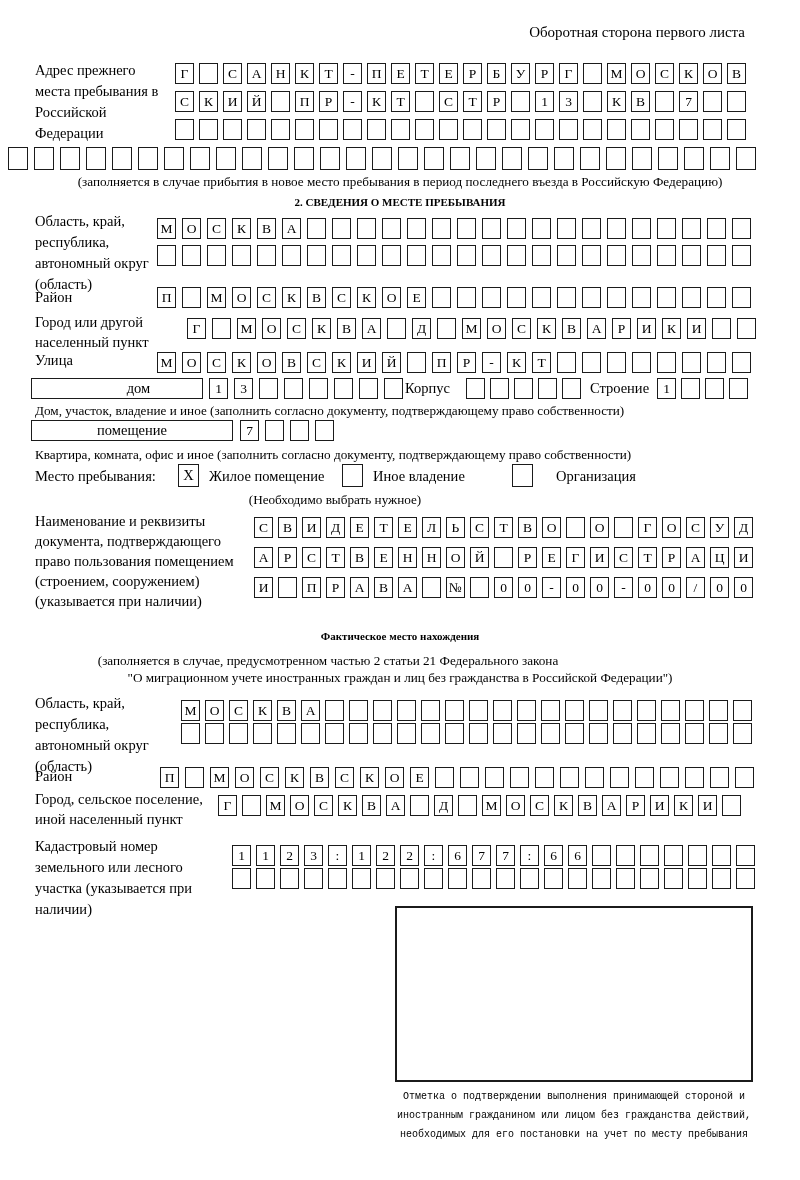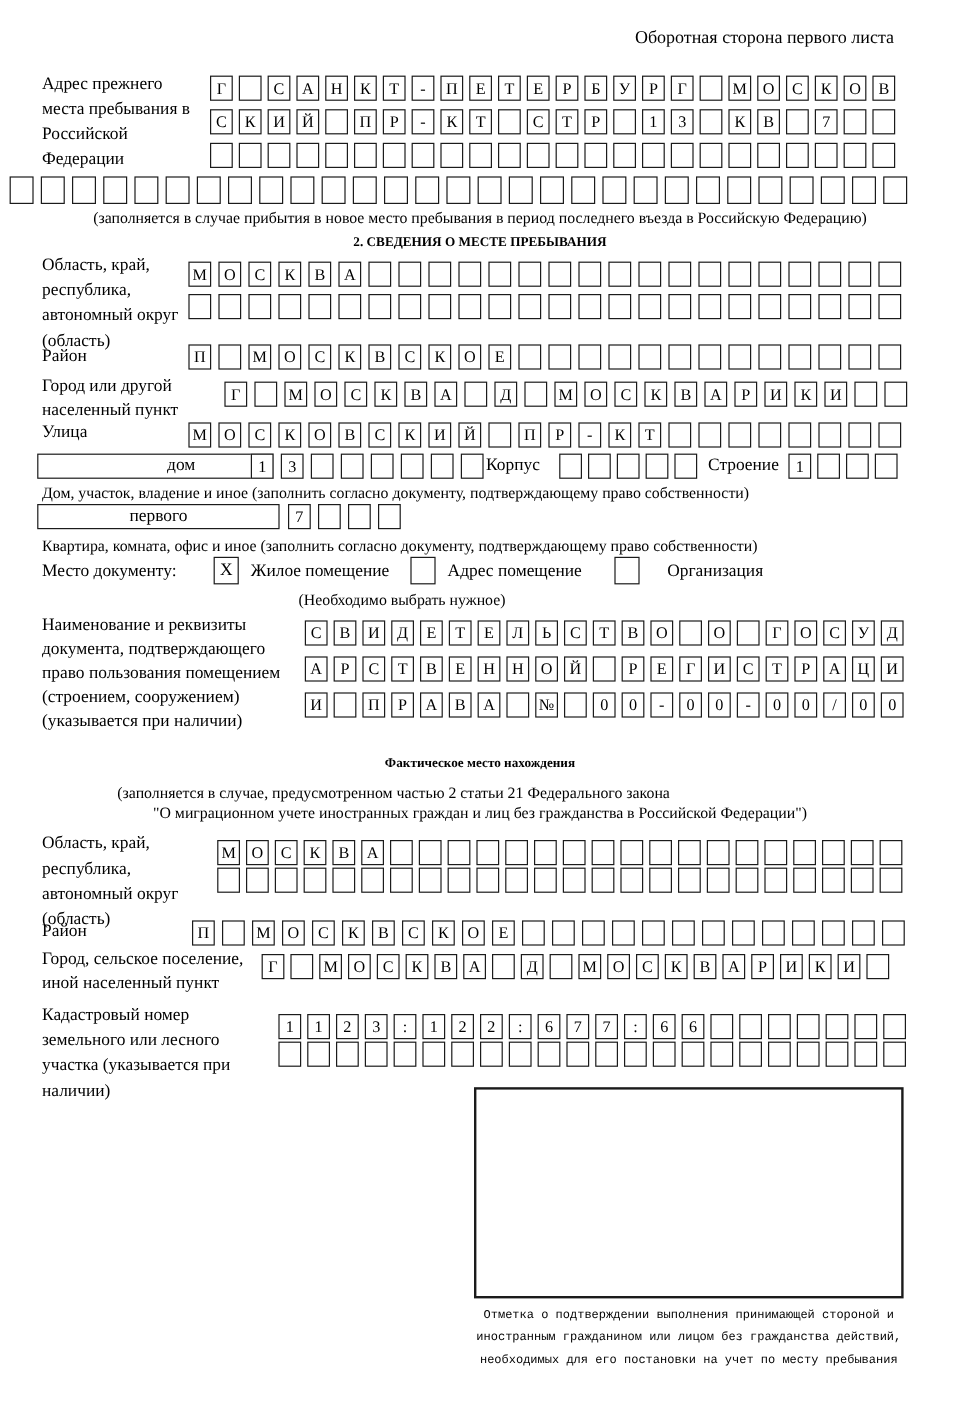--- a/index.html
+++ b/index.html
@@ -281,21 +281,21 @@
     <div class="cell"></div>
     <div class="cell"></div>
     <div class="cell"></div>
     <div class="cell"></div>
     <div class="cell"></div>
     <div class="cell"></div>
     <div class="cell"></div>
     <div class="cell"></div>
   </div>
 
-<div class="abs widebox" style="left:31px;top:378px;width:197px;padding-left:43px;">дом</div>
+<div class="abs widebox" style="left:31px;top:378px;width:172px;padding-left:43px;">дом</div>
 <div class="abs grid g6" style="left:209px;top:378px;">
     <div class="cell">1</div>
     <div class="cell">3</div>
     <div class="cell"></div>
     <div class="cell"></div>
     <div class="cell"></div>
     <div class="cell"></div>
     <div class="cell"></div>
     <div class="cell"></div>
   </div>
@@ -309,34 +309,34 @@
   </div>
 <div class="abs label" style="left:590px;top:378px;">Строение</div>
 <div class="abs grid" style="left:657px;top:378px;">
     <div class="cell">1</div>
     <div class="cell"></div>
     <div class="cell"></div>
     <div class="cell"></div>
   </div>
 <div class="abs smallnote" style="left:35px;top:403px;width:740px;">Дом, участок, владение и иное (заполнить согласно документу, подтверждающему право собственности)</div>
 
-<div class="abs widebox" style="left:31px;top:420px;width:202px;">первого</div>
+<div class="abs widebox" style="left:31px;top:420px;width:202px;">помещение</div>
 <div class="abs grid g6" style="left:240px;top:420px;">
     <div class="cell">7</div>
     <div class="cell"></div>
     <div class="cell"></div>
     <div class="cell"></div>
   </div>
 <div class="abs smallnote" style="left:35px;top:447px;width:740px;">Квартира, комната, офис и иное (заполнить согласно документу, подтверждающему право собственности)</div>
 
-<div class="abs label" style="left:35px;top:466px;">Место документу:</div>
+<div class="abs label" style="left:35px;top:466px;">Место пребывания:</div>
 <div class="abs checkbox" style="left:178px;top:464px;">X</div>
 <div class="abs label" style="left:209px;top:466px;">Жилое помещение</div>
 <div class="abs checkbox" style="left:342px;top:464px;"></div>
-<div class="abs label" style="left:373px;top:466px;">Адрес помещение</div>
+<div class="abs label" style="left:373px;top:466px;">Иное владение</div>
 <div class="abs checkbox" style="left:512px;top:464px;"></div>
 <div class="abs label" style="left:556px;top:466px;">Организация</div>
 <div class="abs smallnote center" style="left:170px;top:492px;width:330px;">(Необходимо выбрать нужное)</div>
 
 <div class="abs lbl-tight" style="left:35px;top:511px;width:208px;">Наименование и реквизиты документа, подтверждающего право пользования помещением (строением, сооружением) (указывается при наличии)</div>
 <div class="abs grid" style="left:254px;top:517px;">
     <div class="cell">С</div>
     <div class="cell">В</div>
     <div class="cell">И</div>
     <div class="cell">Д</div>

